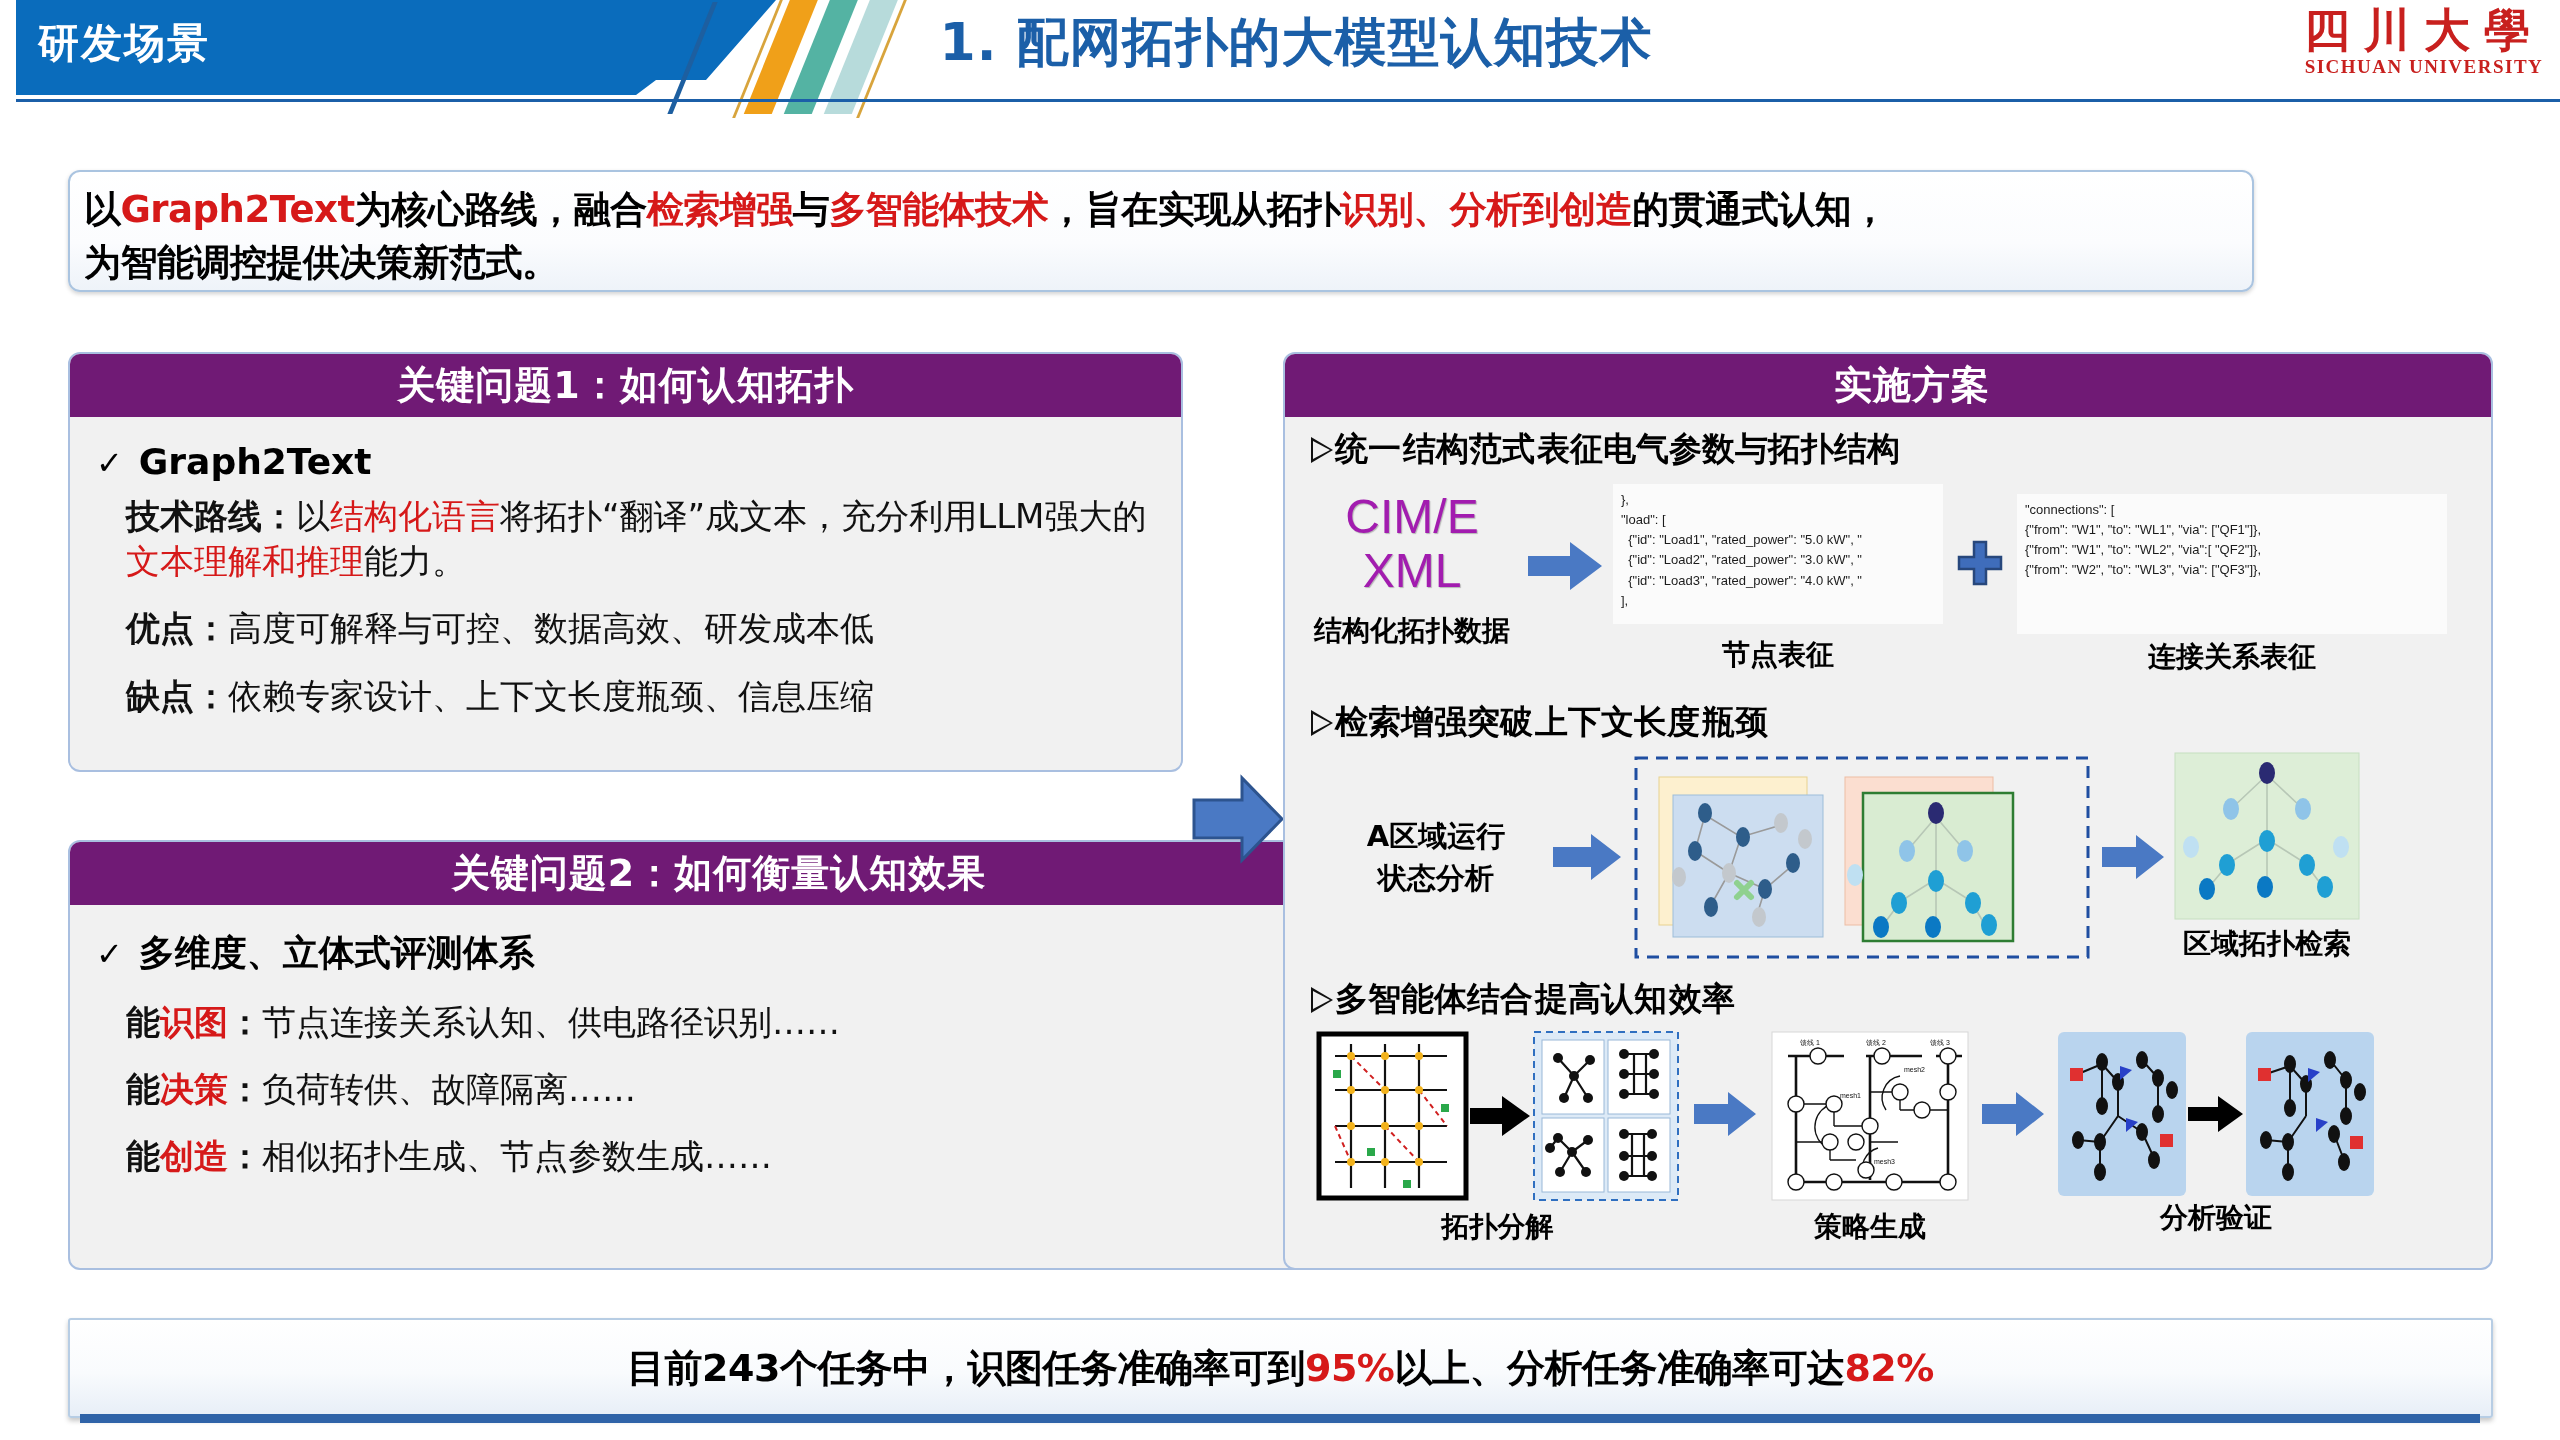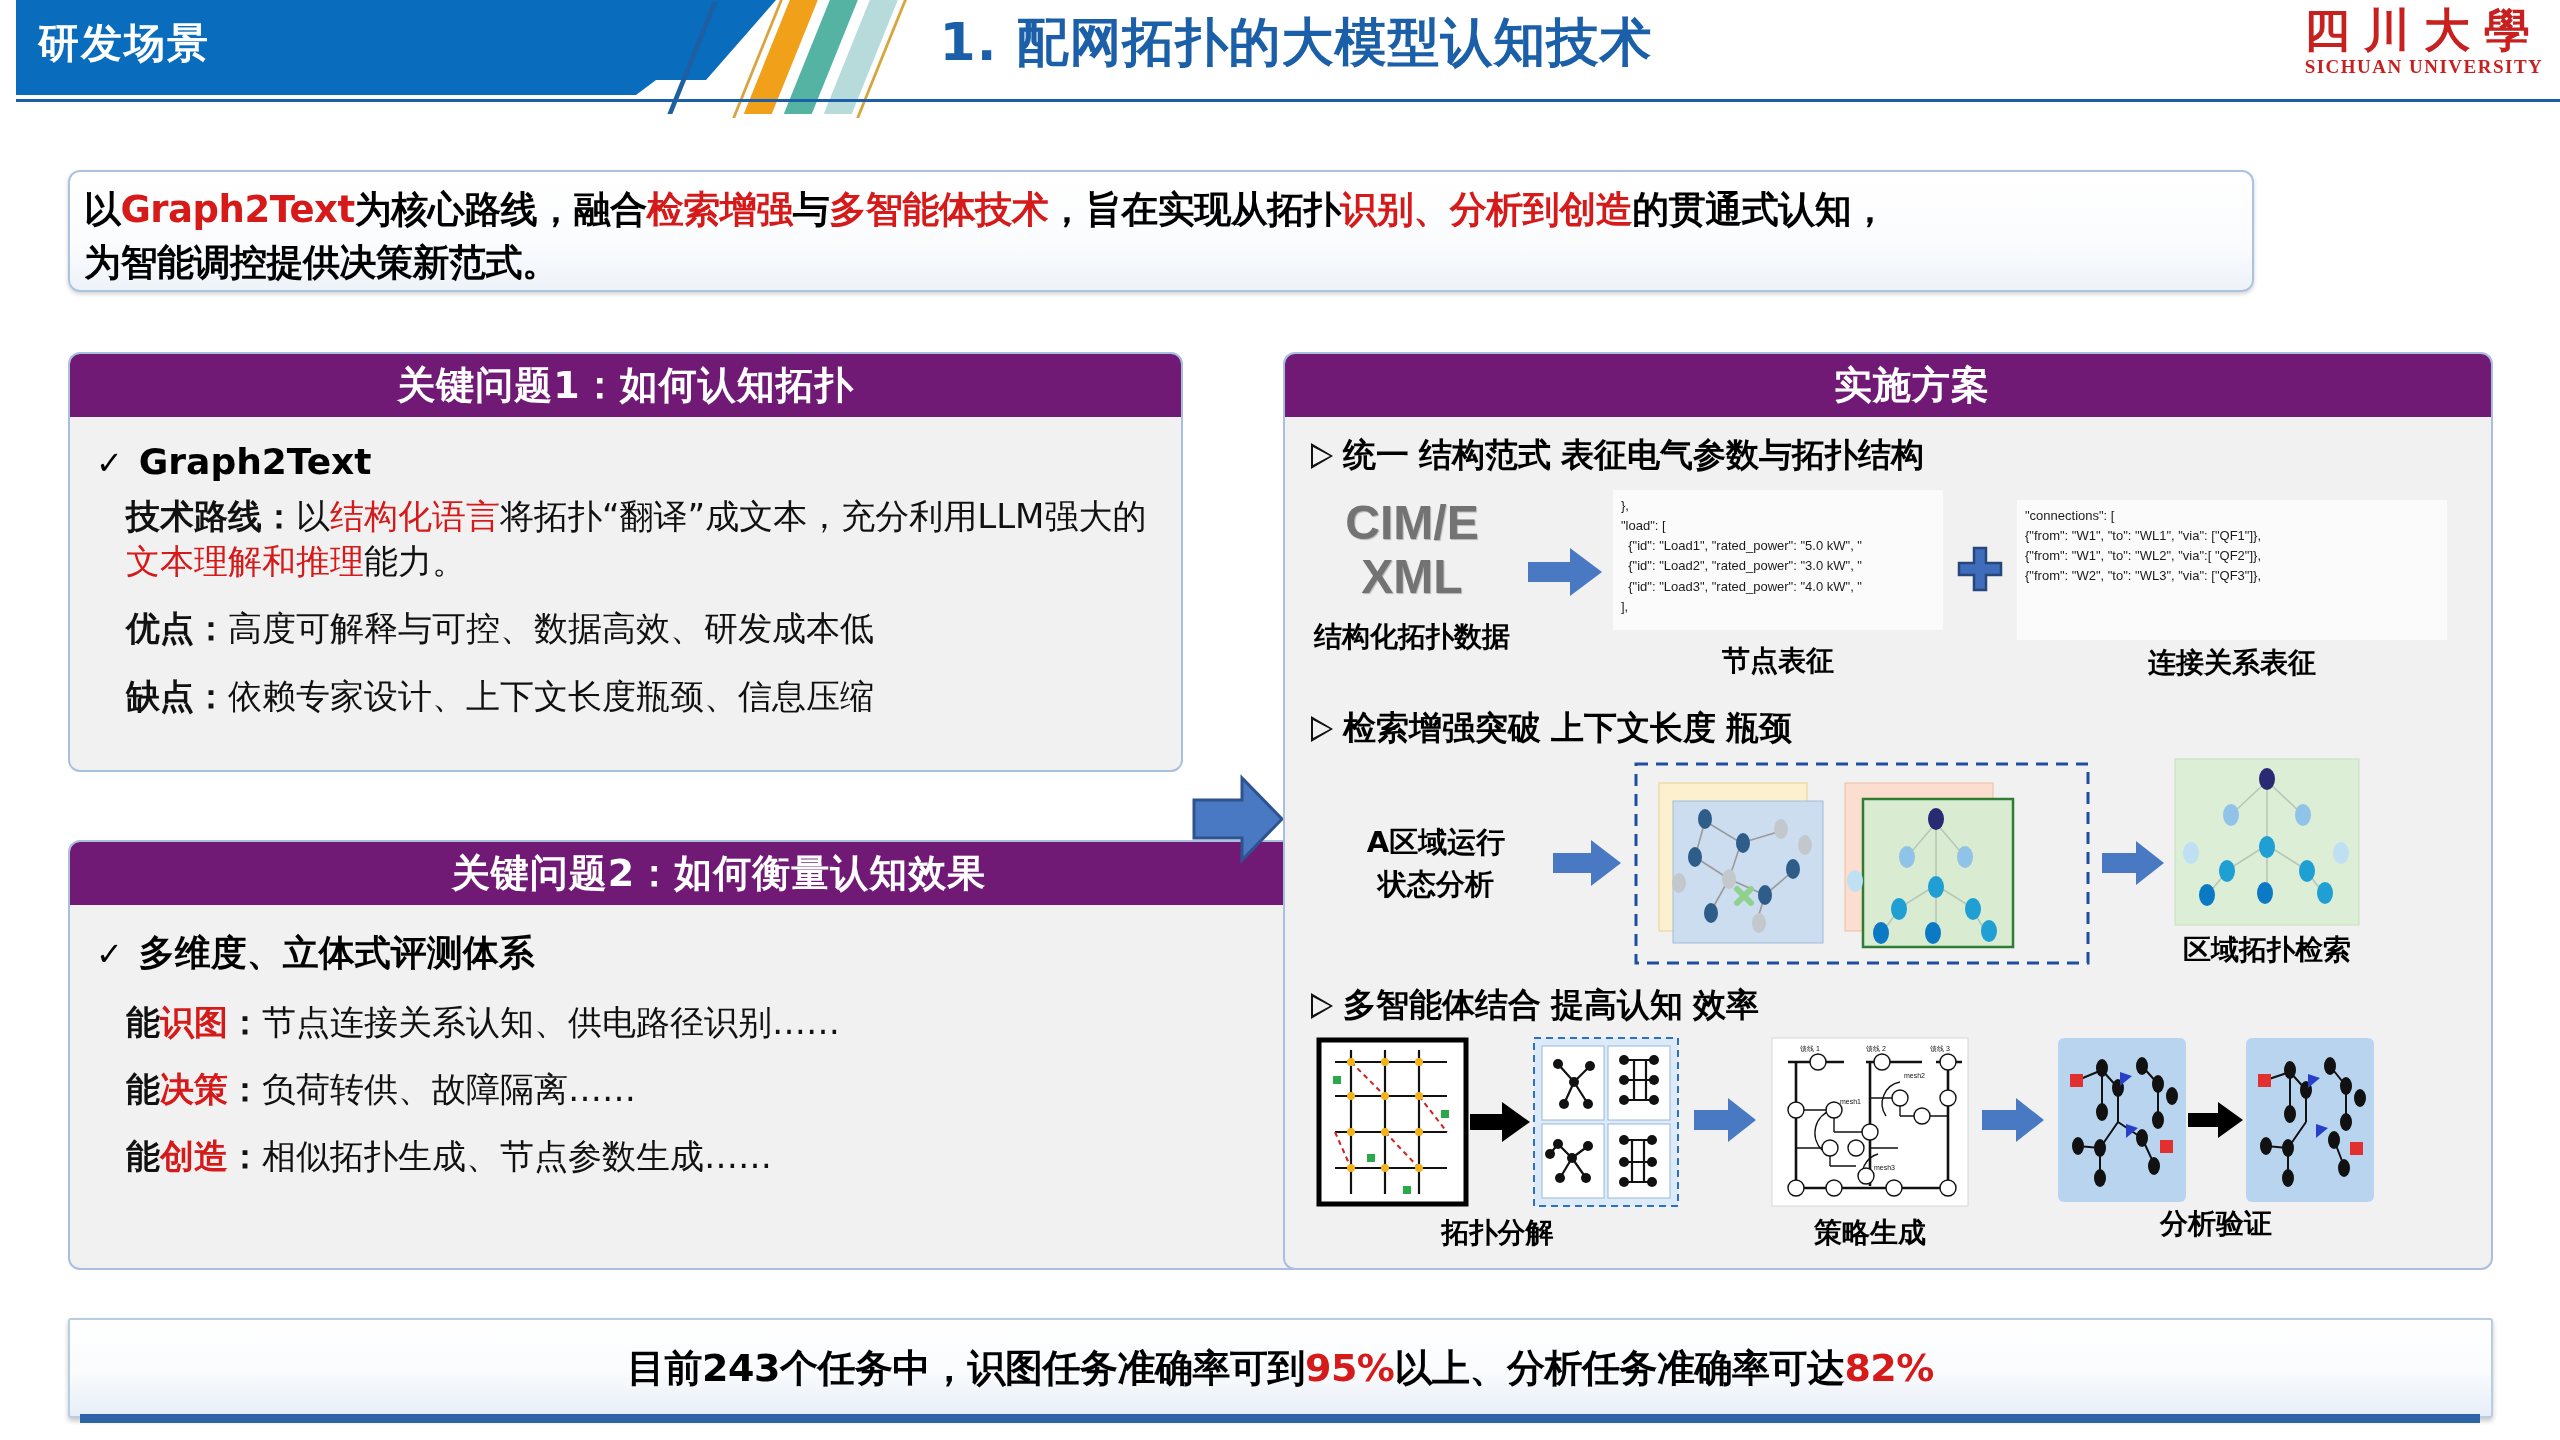--- a/index.html
+++ b/index.html
@@ -82,41 +82,41 @@
   .chk-row{display:flex;align-items:baseline;gap:16px;margin:10px 0 4px 4px;}
   .chk{font-size:32px;color:#000;line-height:1;}
   .chk-label{font-size:36px;font-weight:bold;color:#000;
     font-family:"DejaVu Sans","Liberation Sans",sans-serif;}
   .para{font-size:34px;color:#111;line-height:1.33;margin:12px 0 0 34px;
     font-family:"DejaVu Sans","Liberation Sans",sans-serif;}
   .para b{font-weight:bold;}
   .para-gap{margin-top:22px;}
 
   
-  .sec-title{display:flex;align-items:center;gap:10px;margin:6px 0 0 10px;}
+  .sec-title{display:flex;align-items:center;gap:2px;margin:0 0 0 10px;}
   .arrowhead{
     width:0;height:0;border-left:22px solid #111;
     border-top:13px solid transparent;border-bottom:13px solid transparent;
     position:relative;
   }
   .arrowhead:after{
     content:"";position:absolute;left:-20px;top:-9px;width:0;height:0;
     border-left:17px solid #f1f1f1;border-top:9px solid transparent;border-bottom:9px solid transparent;
   }
   .sec-title span{font-size:33px;font-weight:bold;color:#000;
     font-family:"DejaVu Sans","Liberation Sans",sans-serif;}
 
   .code{
     background:#fbfbfb;color:#1b1b1b;font-size:13px;line-height:1.55;
     font-family:"Liberation Sans","DejaVu Sans",sans-serif;
     padding:6px 8px;box-sizing:border-box;overflow:hidden;white-space:pre;
   }
   .cap{font-size:28px;font-weight:bold;color:#000;text-align:center;
     font-family:"DejaVu Sans","Liberation Sans",sans-serif;}
-  .cime{font-size:48px;font-weight:700;color:#737373;text-align:center;line-height:1.12;
+  .cime{font-size:48px;font-weight:400;color:#a21caf;text-align:center;line-height:1.12;
     font-family:"Liberation Sans","DejaVu Sans",sans-serif;
     text-shadow:1px 1px 1px rgba(0,0,0,.25);}
 
   
   .midarrow{position:absolute;left:1190px;top:772px;width:96px;height:94px;}
 
   
   .footer{
     position:absolute;left:68px;top:1318px;width:2425px;height:100px;
     background:linear-gradient(180deg,#ffffff 0%,#f9fbfd 55%,#e7eef7 100%);

